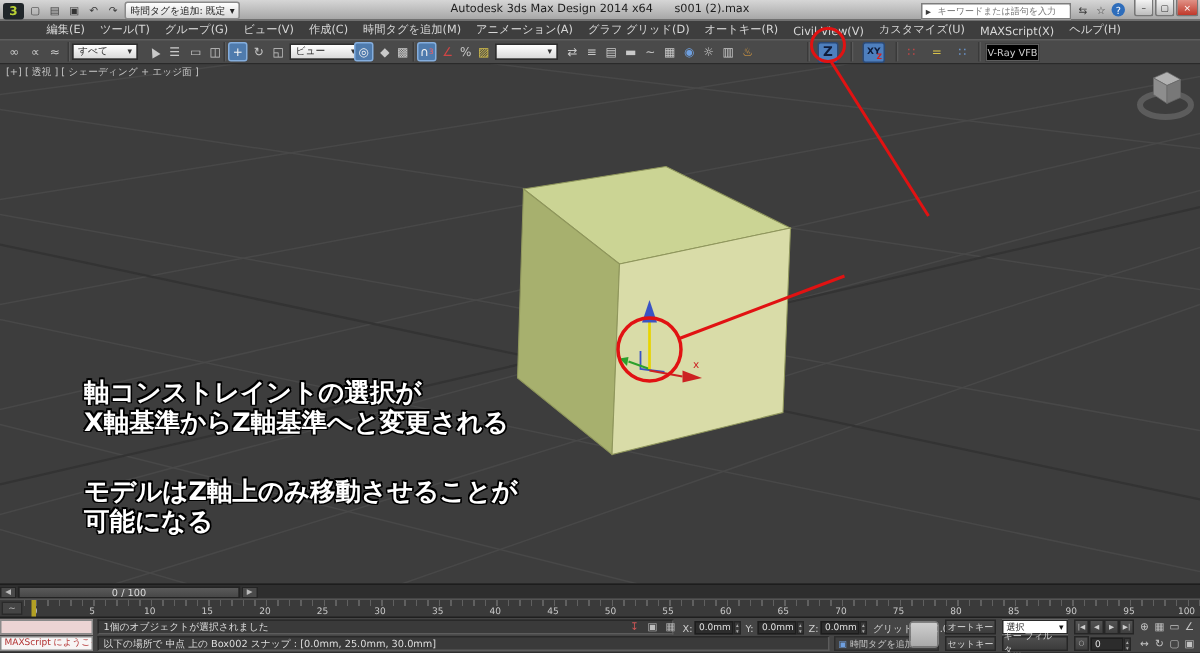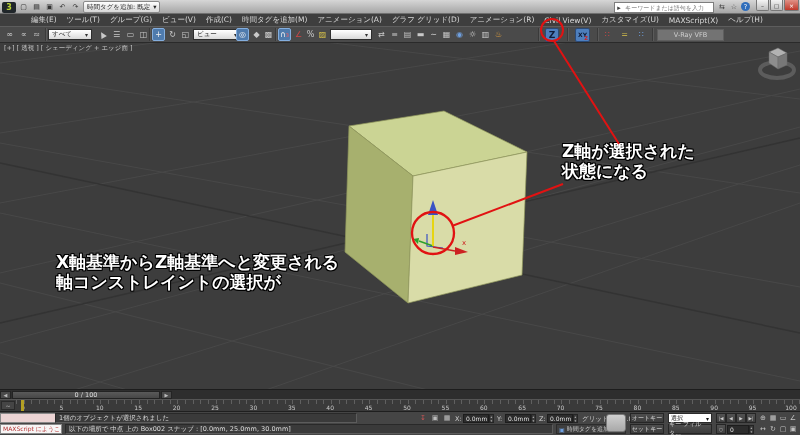--- a/index.html
+++ b/index.html
@@ -43,21 +43,21 @@
   .tb.blu{color:#6fa0e0;}
   .tb-dd{position:absolute;top:2px;height:11px;background:linear-gradient(#ffffff,#d9d9d9);border:1px solid #2e2e2e;
     font-size:6.5px;color:#1c1c1c;display:flex;align-items:center;padding:0 3px;box-sizing:border-box;justify-content:space-between;}
   .tb-dd .car{font-size:6px;color:#333;margin-left:3px;}
   .sep{position:absolute;top:1px;width:1px;height:13px;background:#3a3a3a;border-right:1px solid #5a5a5a;}
   .zbtn{position:absolute;left:545px;top:1px;width:14px;height:14px;background:#4e7fbe;border:1px solid #2b4a77;
     color:#101c3a;font-weight:bold;font-size:9px;display:flex;align-items:center;justify-content:center;border-radius:2px;box-sizing:border-box;}
   .xybtn{position:absolute;left:575px;top:1px;width:15px;height:14px;background:#4e7fbe;border:1px solid #2b4a77;
     color:#0d1a38;font-weight:bold;font-size:6px;display:flex;align-items:flex-start;justify-content:center;border-radius:2px;box-sizing:border-box;padding-top:2px;position:absolute;}
   .xybtn .sub{color:#d42121;font-size:5px;position:absolute;right:1px;bottom:0;}
-  .vray{position:absolute;left:657px;top:2px;width:67px;height:12px;background:#737373;border:1px solid #5e5e5e;
+  .vray{position:absolute;left:657px;top:2px;width:36px;height:12px;background:#000000;border:1px solid #5e5e5e;
     color:#cfcfcf;font-size:6.5px;display:flex;align-items:center;justify-content:center;box-sizing:border-box;}
   
   .viewport{position:absolute;left:0;top:43px;width:800px;height:346px;background:#3d3d3d;}
   .vplabel{position:absolute;left:4px;top:1px;font-size:6.5px;color:#c4c4c4;z-index:5;}
   .anno{position:absolute;z-index:40;font-weight:bold;font-size:17px;line-height:20px;color:#fff;white-space:nowrap;
     text-shadow:-1px 0 #000,1px 0 #000,0 -1px #000,0 1px #000,-1px -1px #000,1px 1px #000,-1px 1px #000,1px -1px #000;}
   .red-overlay{position:absolute;left:0;top:0;width:800px;height:435px;z-index:50;pointer-events:none;}
   
   .timeslider{position:absolute;left:0;top:389px;width:800px;height:10px;background:#2e2e2e;border-top:1px solid #1d1d1d;box-sizing:border-box;}
   .ts-step{position:absolute;top:1px;width:11px;height:8px;background:#4a4a4a;border:1px solid #242424;color:#bbb;
@@ -109,20 +109,24 @@
       <div class="qat">▢</div>
       <div class="qat">▤</div>
       <div class="qat">▣</div>
       <div class="qat">↶</div>
       <div class="qat">↷</div>
       <div class="workspace">
         <span>時間タグを追加: 既定</span>
         <span>▾</span>
       </div>
     </div>
+    <div class="tb-title">
+      <span>Autodesk 3ds Max Design 2014 x64</span>
+      <span>s001 (2).max</span>
+    </div>
     <div class="searchbox">
       <span class="sicon" style="position:static;width:8px">▸</span>
       <input placeholder="キーワードまたは語句を入力" style="">
     </div>
     <span class="sicon" style="left:717px">⇆</span>
     <span class="sicon" style="left:729px">☆</span>
     <span class="sicon helpcirc" style="left:741px">?</span>
     <div class="winbtn" style="left:756px">–</div>
     <div class="winbtn" style="left:770px">▢</div>
     <div class="winbtn close" style="left:784px;width:15px">×</div>
@@ -130,21 +134,21 @@
 
   <div class="menubar">
       <span class="menu-item">編集(E)</span>
       <span class="menu-item">ツール(T)</span>
       <span class="menu-item">グループ(G)</span>
       <span class="menu-item">ビュー(V)</span>
       <span class="menu-item">作成(C)</span>
       <span class="menu-item">時間タグを追加(M)</span>
       <span class="menu-item">アニメーション(A)</span>
       <span class="menu-item">グラフ グリッド(D)</span>
-      <span class="menu-item">アニメーション(R)</span>
+      <span class="menu-item">オートキー(R)</span>
       <span class="menu-item">Civil View(V)</span>
       <span class="menu-item">カスタマイズ(U)</span>
       <span class="menu-item">MAXScript(X)</span>
       <span class="menu-item">ヘルプ(H)</span>
     </div>
 
   <div class="toolbar">
     <span class="tb" style="left:3px">∞</span>
     <span class="tb" style="left:17px">∝</span>
     <span class="tb" style="left:30px">≈</span>
@@ -246,27 +250,27 @@
       <g>
         <ellipse cx="777" cy="27" rx="17" ry="8" fill="none" stroke="#5c5c5c" stroke-width="4"></ellipse>
         <polygon points="769,9 778,5 787,10 778,14" fill="#b2b2b2" stroke="#6a6a6a" stroke-width="0.5"></polygon>
         <polygon points="769,9 778,14 778,26 769,20" fill="#8d8d8d" stroke="#6a6a6a" stroke-width="0.5"></polygon>
         <polygon points="778,14 787,10 787,22 778,26" fill="#787878" stroke="#6a6a6a" stroke-width="0.5"></polygon>
       </g>
     </svg>
     <div class="vplabel">[+] [ 透視 ] [ シェーディング + エッジ面 ]</div>
 
     
-    <div class="anno" style="left:562px;top:98px">
-      <div>Z軸が選択された</div>
-      <div>状態になる</div>
-    </div>
     <div class="anno" style="left:56px;top:209px">
+      <div>軸コンストレイントの選択が</div>
       <div>X軸基準からZ軸基準へと変更される</div>
-      <div>軸コンストレイントの選択が</div>
+    </div>
+    <div class="anno" style="left:56px;top:275px">
+      <div>モデルはZ軸上のみ移動させることが</div>
+      <div>可能になる</div>
     </div>
   </div>
 
   <div class="timeslider">
     <div class="ts-step" style="left:0">◀</div>
     <div class="ts-handle">0 / 100</div>
     <div class="ts-step" style="left:161px">▶</div>
   </div>
 
   <div class="trackbar">
@@ -293,21 +297,21 @@
         <span class="rlabel" style="left: 714.2px;">90</span>
         <span class="rlabel" style="left: 752.6px;">95</span>
         <span class="rlabel" style="left: 791px;">100</span>
       </div>
     <div class="marker"></div>
   </div>
 
   <div class="statusbar">
     <div class="macro"></div>
     <div class="listener">MAXScript にようこそ</div>
-    <div class="fieldbox" style="left:55px;top:1px;width:302px">1個のオブジェクトが選択されました</div>
+    <div class="fieldbox" style="left:65px;top:1px;width:384px">1個のオブジェクトが選択されました</div>
     <div class="fieldbox" style="left:65px;top:12px;width:488px">以下の場所で 中点 上の Box002 スナップ : [0.0mm, 25.0mm, 30.0mm]</div>
 
     <span class="mini" style="left:418px;top:1px;color:#cc5555">↧</span>
     <span class="mini" style="left:430px;top:1px">▣</span>
     <span class="mini" style="left:442px;top:1px">▦</span>
 
     <span class="coordlbl" style="left:455px">X:</span>
     <div class="coordin" style="left:463px">0.0mm</div>
     <div class="spin" style="left:489px">
         <span>▴</span>

